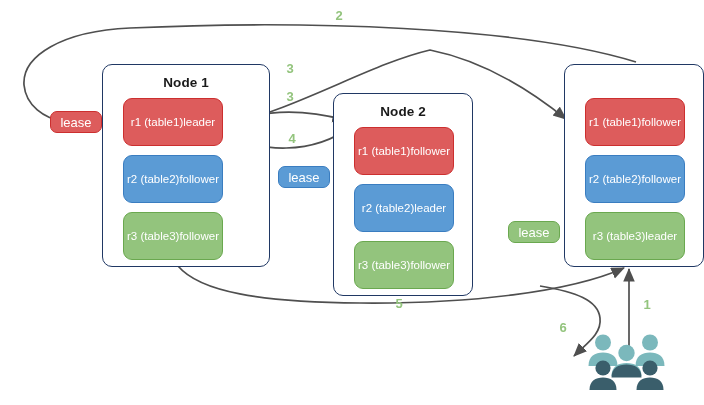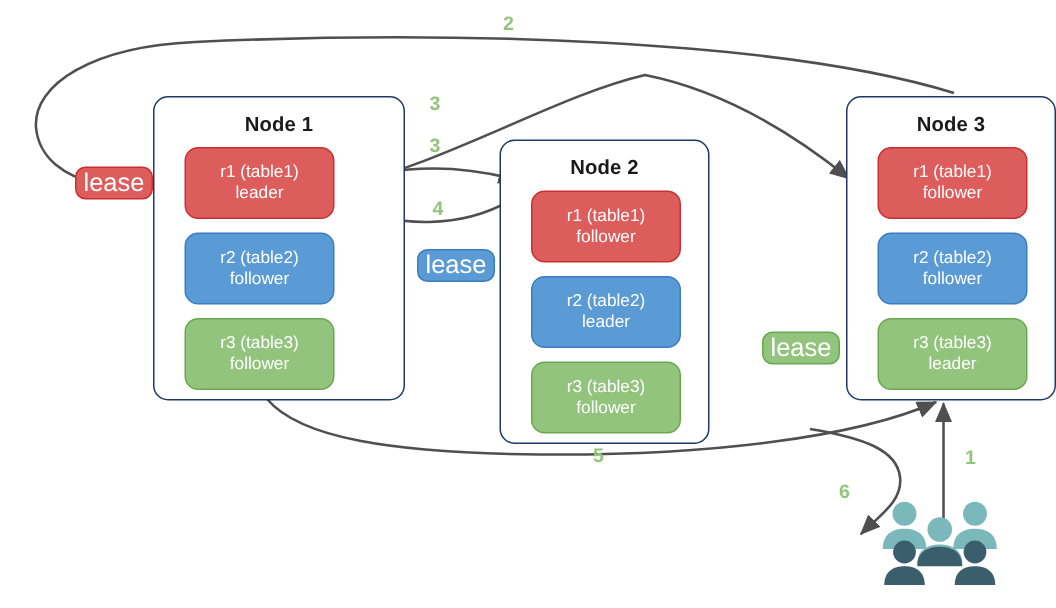--- a/index.html
+++ b/index.html
@@ -41,40 +41,39 @@
     font-size: 13.5px;
     font-weight: bold;
     color: #1a1a1a;
     letter-spacing: .1px;
   }
   .replica {
     position: absolute;
     box-sizing: border-box;
     border-radius: 9px;
     display: flex;
-    flex-direction: column;
     align-items: center;
     justify-content: center;
     font-size: 11.5px;
     line-height: 14px;
     color: #ffffff;
     text-align: center;
   }
   .replica .ln {
     display: block;
     white-space: nowrap;
   }
   .lease-chip {
     position: absolute;
     box-sizing: border-box;
     border-radius: 7px;
     display: flex;
     align-items: center;
     justify-content: center;
-    font-size: 17px;
+    font-size: 13px;
     color: #ffffff;
     white-space: nowrap;
   }
   .edge-label {
     position: absolute;
     font-size: 13px;
     font-weight: bold;
     color: #93c47d;
     white-space: nowrap;
     text-align: center;
@@ -140,21 +139,20 @@
       <span class="ln">r2 (table2)</span>
       <span class="ln">leader</span>
     </div>
     <div class="replica" style="left:20px; top:147px; width:100px; height:48px; background:#93c47d; border:1.6px solid #6aa84f;">
       <span class="ln">r3 (table3)</span>
       <span class="ln">follower</span>
     </div>
   </div>
 
   <div class="node-box" style="left:564px; top:64px; width:140px; height:203px;">
-    <div class="node-title">Node 3</div>
     <div class="replica" style="left:20px; top:33px; width:100px; height:48px; background:#dd5c5c; border:1.6px solid #cc2f2f;">
       <span class="ln">r1 (table1)</span>
       <span class="ln">follower</span>
     </div>
     <div class="replica" style="left:20px; top:90px; width:100px; height:48px; background:#5b9bd5; border:1.6px solid #3a7dc0;">
       <span class="ln">r2 (table2)</span>
       <span class="ln">follower</span>
     </div>
     <div class="replica" style="left:20px; top:147px; width:100px; height:48px; background:#93c47d; border:1.6px solid #6aa84f;">
       <span class="ln">r3 (table3)</span>

